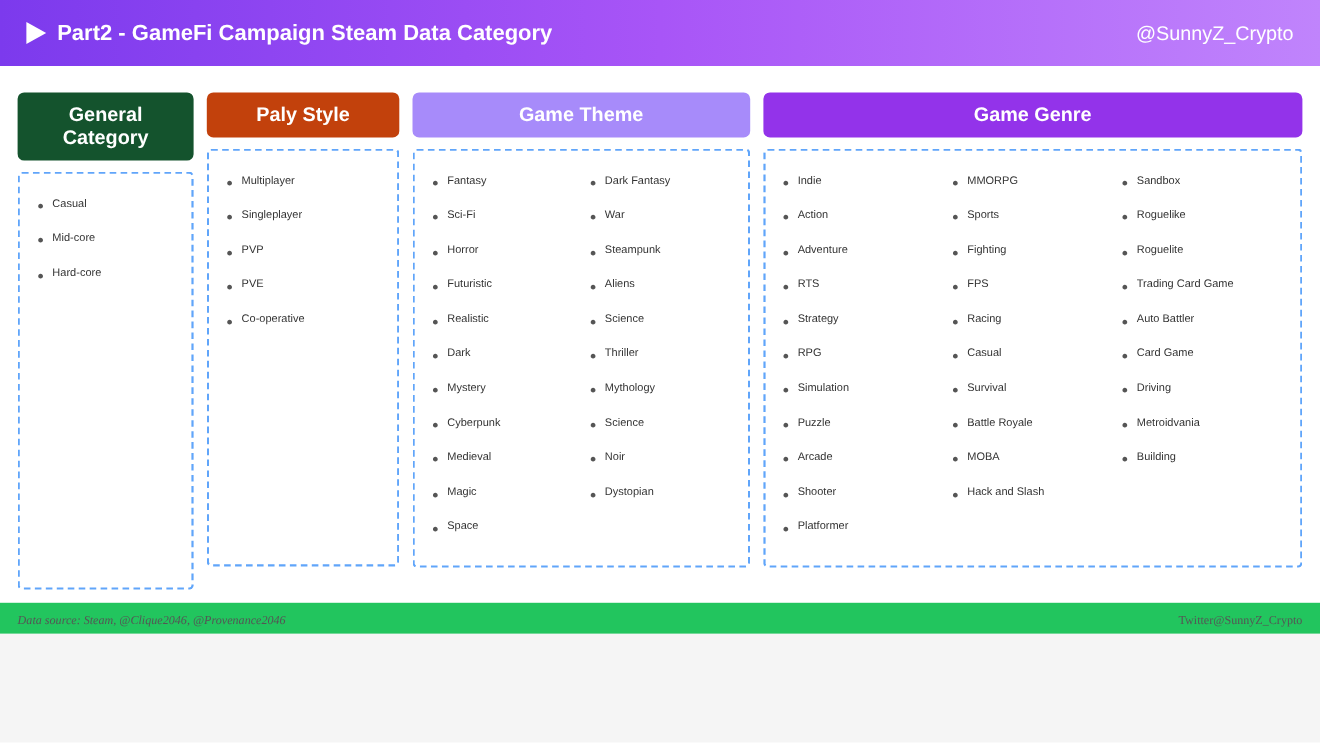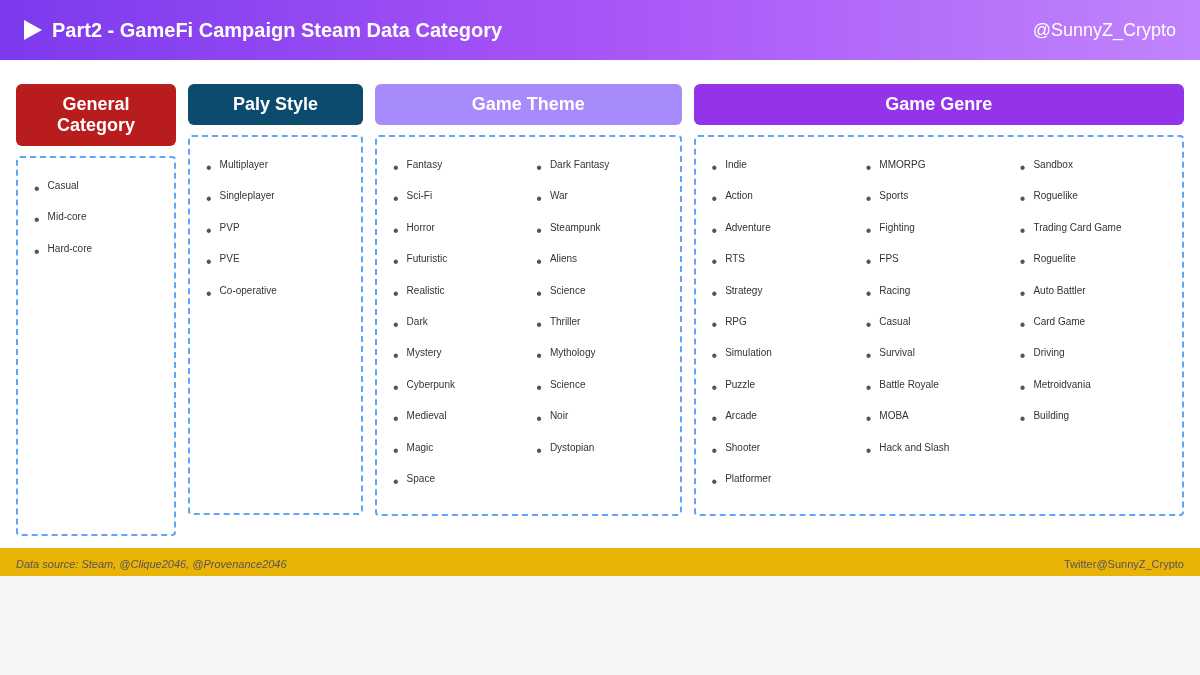--- a/index.html
+++ b/index.html
@@ -65,22 +65,22 @@
     
     .col-header {
       border-radius: 6px;
       padding: 10px 16px;
       text-align: center;
       font-size: 18px;
       font-weight: 600;
       color: white;
       margin-bottom: 10px;
     }
-    .header-general { background: #b91c1c; }
-    .header-play { background: #0c4a6e; }
+    .header-general { background: #14532d; }
+    .header-play { background: #c2410c; }
     .header-theme { background: #a78bfa; }
     .header-genre { background: #9333ea; }
 
     
     .dashed-box {
       border: 2px dashed #60a5fa;
       border-radius: 4px;
       padding: 16px;
       min-height: 380px;
     }
@@ -123,21 +123,22 @@
     }
     .genre-col {
       flex: 1;
     }
 
     
     .footer {
       display: flex;
       justify-content: space-between;
       padding: 10px 16px 6px 16px;
-      background: #eab308;
+      background: #22c55e;
+      font-family: Liberation Serif, serif;
     }
     .footer-left {
       font-size: 11px;
       color: #555;
       font-style: italic;
     }
     .footer-right {
       font-size: 11px;
       color: #555;
     }
@@ -249,22 +250,22 @@
                 <li>Survival</li>
                 <li>Battle Royale</li>
                 <li>MOBA</li>
                 <li>Hack and Slash</li>
               </ul>
           </div>
           <div class="genre-col">
             <ul class="list-items">
                 <li>Sandbox</li>
                 <li>Roguelike</li>
+                <li>Roguelite</li>
                 <li>Trading Card Game</li>
-                <li>Roguelite</li>
                 <li>Auto Battler</li>
                 <li>Card Game</li>
                 <li>Driving</li>
                 <li>Metroidvania</li>
                 <li>Building</li>
               </ul>
           </div>
         </div>
       </div>
     </div>

